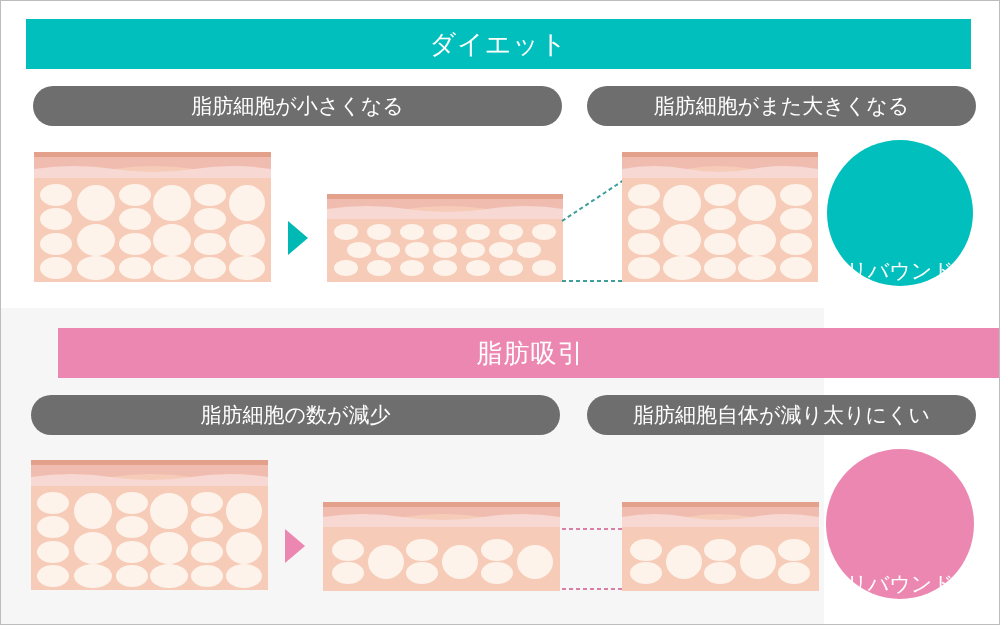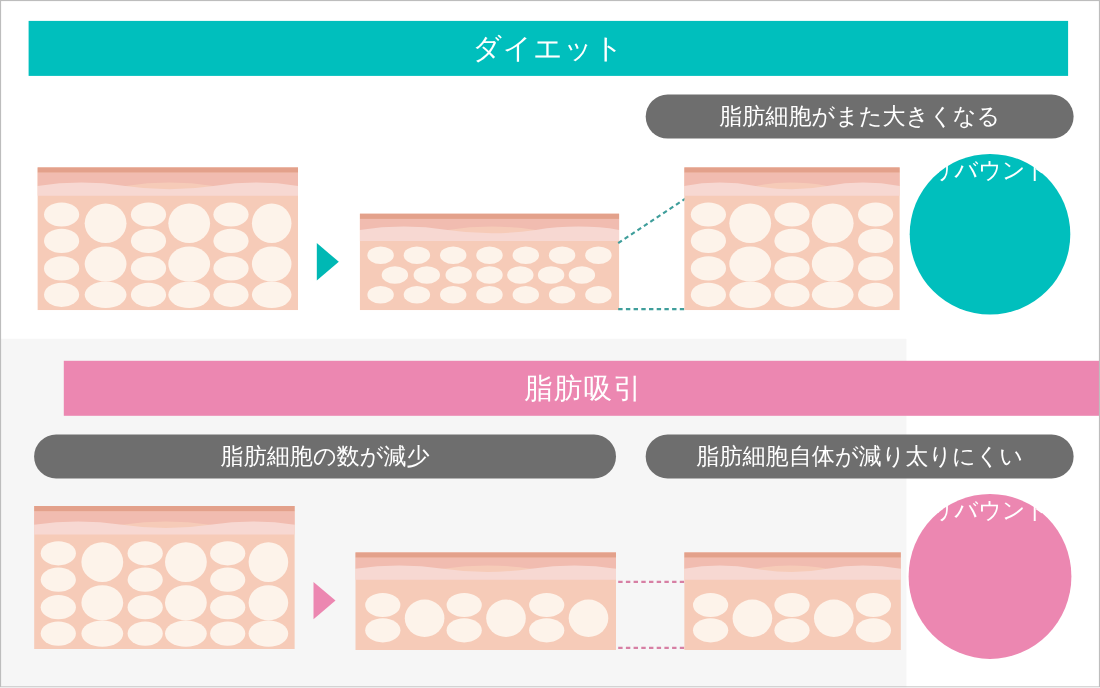--- a/index.html
+++ b/index.html
@@ -5,33 +5,36 @@
   html, body { margin:0; padding:0; }
   body { width:1000px; height:625px; position:relative; overflow:hidden; background:#fff; font-family:"DejaVu Sans", sans-serif; }
   .frame { position:absolute; inset:0; border:1px solid #bdbdbd; box-sizing:border-box; pointer-events:none; z-index:10; }
   .section { position:absolute; left:0; width:824px; }
   .sec-top { top:0; height:308px; background:#ffffff; }
   .sec-bot { top:308px; height:317px; background:#f6f6f6; }
   .banner { position:absolute; left:26px; width:945px; height:50px; color:#fff; font-size:26px; display:flex; align-items:center; justify-content:center; letter-spacing:1px; }
   .pill { position:absolute; height:40px; border-radius:20px; background:#6e6e6e; color:#fff; font-size:21px; display:flex; align-items:center; justify-content:center; }
   .tissue { position:absolute; }
   .tri { position:absolute; width:0; height:0; border-top:17px solid transparent; border-bottom:17px solid transparent; border-left:20px solid; }
-  .circle { position:absolute; border-radius:50%; color:#fff; display:flex; align-items:flex-start; justify-content:center; text-align:center; font-size:21px; line-height:1.45; }
+  .circle { position:absolute; border-radius:50%; color:#fff; display:flex; align-items:flex-end; justify-content:center; text-align:center; font-size:21px; line-height:1.45; }
   svg { display:block; }
 </style>
 </head>
 <body>
 
 <div class="frame"></div>
 
 <div class="section sec-top">
   <div class="banner" style="top:19px; background:#00bfbd;">
     <span>ダイエット</span>
   </div>
 
+  <div class="pill" style="left:33px; top:86px; width:529px;">
+    <span>脂肪細胞が小さくなる</span>
+  </div>
   <div class="pill" style="left:587px; top:86px; width:389px;align-items:center;">
     <span>脂肪細胞がまた大きくなる</span>
   </div>
 
   <div class="tissue" style="left:34px; top:152px;">
     <svg width="237" height="130" viewBox="0 0 237 130">
       <rect x="0" y="0" width="237" height="130" fill="#f6cbb8"></rect>
       <rect x="0" y="0" width="237" height="5" fill="#e3a18b"></rect>
       <path d="M0 5 H237 V17 Q200 23 160 17 T80 17 T0 17 Z" fill="#f1bcb0"></path>
       <path d="M0 17 Q40 11 80 17 T160 17 T237 17 V26 H0 Z" fill="#f7d8d2"></path>

